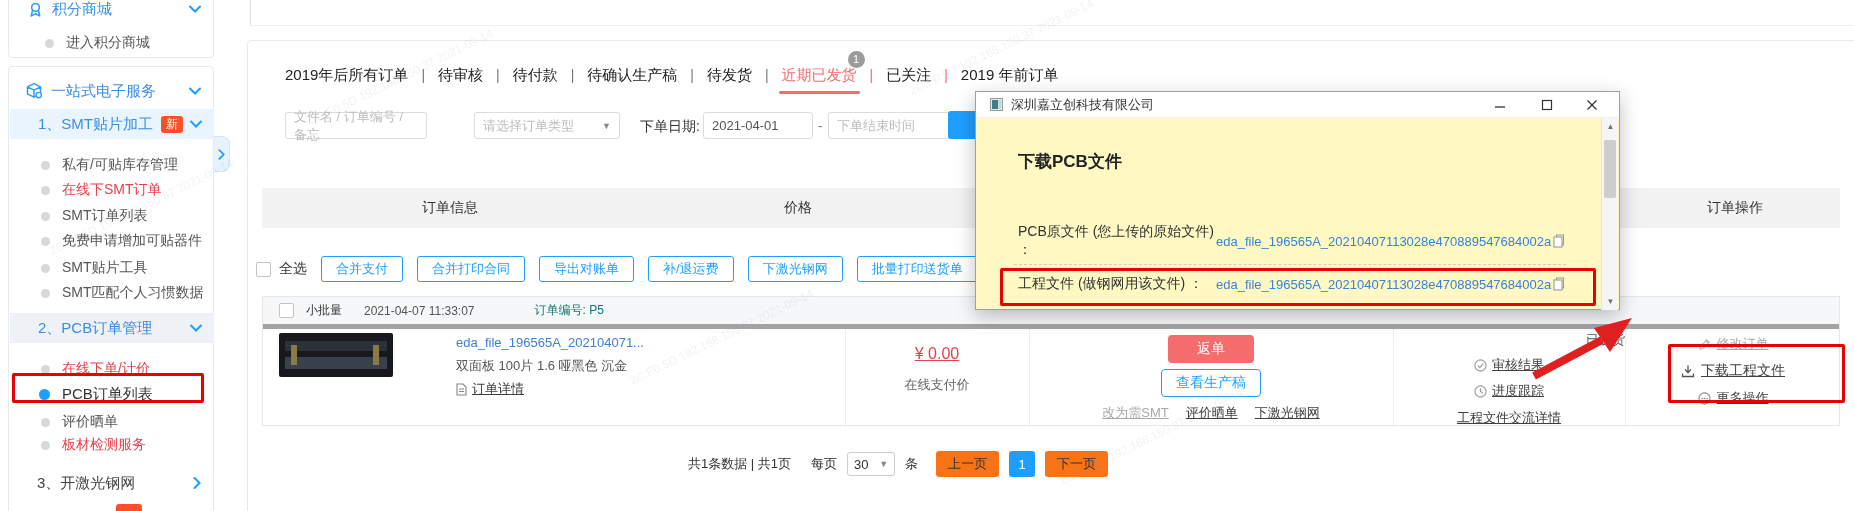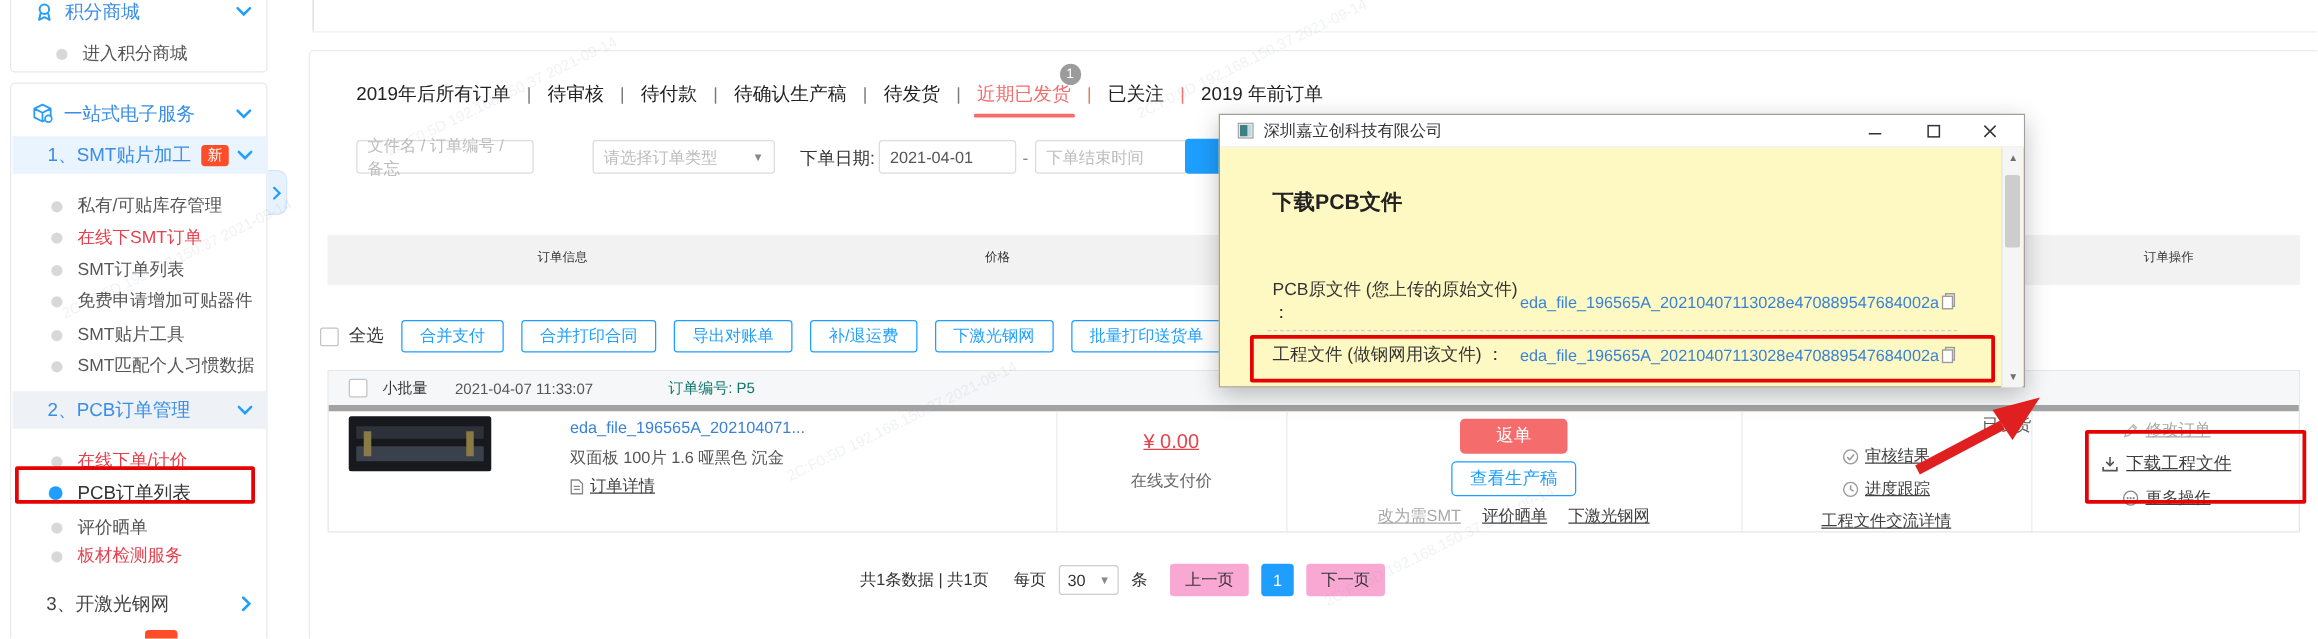--- a/index.html
+++ b/index.html
@@ -36,41 +36,41 @@
   .tab-underline { position:absolute; left:-3px; right:-3px; bottom:-9px; height:3px; background:#f56c6c; border-radius:2px; }
   .tab-badge { position:absolute; top:-15px; right:-8px; width:17px; height:17px; border-radius:50%; background:#9b9b9b; color:#fff; font-size:11px; display:flex; align-items:center; justify-content:center; }
 
   .inp { position:absolute; height:27px; border:1px solid #dcdcdc; border-radius:3px; background:#fff; font-size:13px; color:#555; padding:0 8px; display:flex; align-items:center; }
   .ph { color:#bdbdbd; }
   .sel-arrow { margin-left:auto; font-size:9px; color:#888; }
   .lbl { position:absolute; font-size:14px; color:#333; }
   .search-btn { position:absolute; left:948px; top:111px; width:64px; height:28px; background:#1e9fff; border-radius:3px; z-index:1; }
 
   .hdr-band { position:absolute; left:262px; top:188px; width:1578px; height:40px; background:#f2f2f2; z-index:1; }
-  .hdr-txt { position:absolute; top:199px; font-size:10px; color:#333; z-index:1; }
+  .hdr-txt { position:absolute; top:199px; font-size:14px; color:#333; z-index:1; }
 
   .toolbar { position:absolute; left:256px; top:255px; height:28px; display:flex; align-items:center; gap:14px; z-index:1; }
   .chk { width:15px; height:15px; border:1px solid #c4c4c4; border-radius:2px; background:#fff; flex:0 0 auto; }
   .tb-btn { height:26px; padding:0 14px; display:flex; align-items:center; border:1px solid #1e9fff; border-radius:3px; color:#1e9fff; font-size:13px; background:#fff; white-space:nowrap; cursor:pointer; }
 
   .order-box { position:absolute; left:262px; top:296px; width:1578px; height:130px; border:1px solid #e6e6e6; background:#fff; z-index:1; }
   .group-row { position:absolute; left:0; top:0; width:100%; height:32px; background:#f6f7f9; border-bottom:5px solid #a3a3a3; display:flex; align-items:center; font-size:12px; color:#333; }
   .col-div { position:absolute; top:32px; width:1px; height:98px; background:#ececec; }
   .pcb-thumb { position:absolute; left:16px; top:36px; width:114px; height:44px; background:#17191d; border-radius:2px; overflow:hidden; }
   .pcb-strip { position:absolute; background:#2c313a; }
   .link-blue { color:#3982d7; font-size:13px; text-decoration:none; cursor:pointer; }
   .u { text-decoration:underline; }
   .btn-reorder { position:absolute; width:86px; height:28px; background:#f56c6c; color:#fff; font-size:14px; border-radius:4px; display:flex; align-items:center; justify-content:center; cursor:pointer; }
   .btn-draft { position:absolute; width:100px; height:28px; background:#fff; border:1px solid #1e9fff; color:#1e9fff; font-size:14px; border-radius:4px; display:flex; align-items:center; justify-content:center; cursor:pointer; }
   .dk-link { color:#404040; font-size:13px; text-decoration:underline; cursor:pointer; }
   .gy-link { color:#a8a8a8; font-size:13px; text-decoration:underline; cursor:pointer; }
   .ico { display:inline-flex; vertical-align:middle; }
 
   .pager { position:absolute; left:688px; top:450px; height:28px; display:flex; align-items:center; gap:10px; z-index:1; font-size:13px; color:#333; }
-  .pg-btn { height:26px; padding:0 12px; display:flex; align-items:center; background:#f9a8d4; border-radius:3px; color:#333; cursor:pointer; }
+  .pg-btn { height:26px; padding:0 12px; display:flex; align-items:center; background:#f97316; border-radius:3px; color:#333; cursor:pointer; }
   .pg-cur { width:26px; height:26px; display:flex; align-items:center; justify-content:center; background:#1e9fff; color:#fff; border-radius:3px; cursor:pointer; }
   .pg-sel { width:48px; height:24px; border:1px solid #ccc; border-radius:3px; display:flex; align-items:center; padding:0 6px; background:#fff; cursor:pointer; }
 
   
   .modal { position:absolute; left:975px; top:91px; width:645px; height:219px; background:#fef9c3; border:1px solid #9f9f9f; box-shadow:0 6px 18px rgba(0,0,0,.25); z-index:50; }
   .modal-titlebar { position:absolute; left:0; top:0; width:100%; height:26px; background:#fff; border-bottom:1px solid #f0f0f0; display:flex; align-items:center; }
   .modal-title { font-size:13px; color:#333; margin-left:8px; }
   .win-ctl { position:absolute; top:5px; width:16px; height:16px; display:flex; align-items:center; justify-content:center; cursor:pointer; }
   .modal-h1 { position:absolute; left:42px; top:58px; font-size:17px; font-weight:bold; color:#222; }
   .m-row { position:absolute; left:42px; display:flex; align-items:center; }

